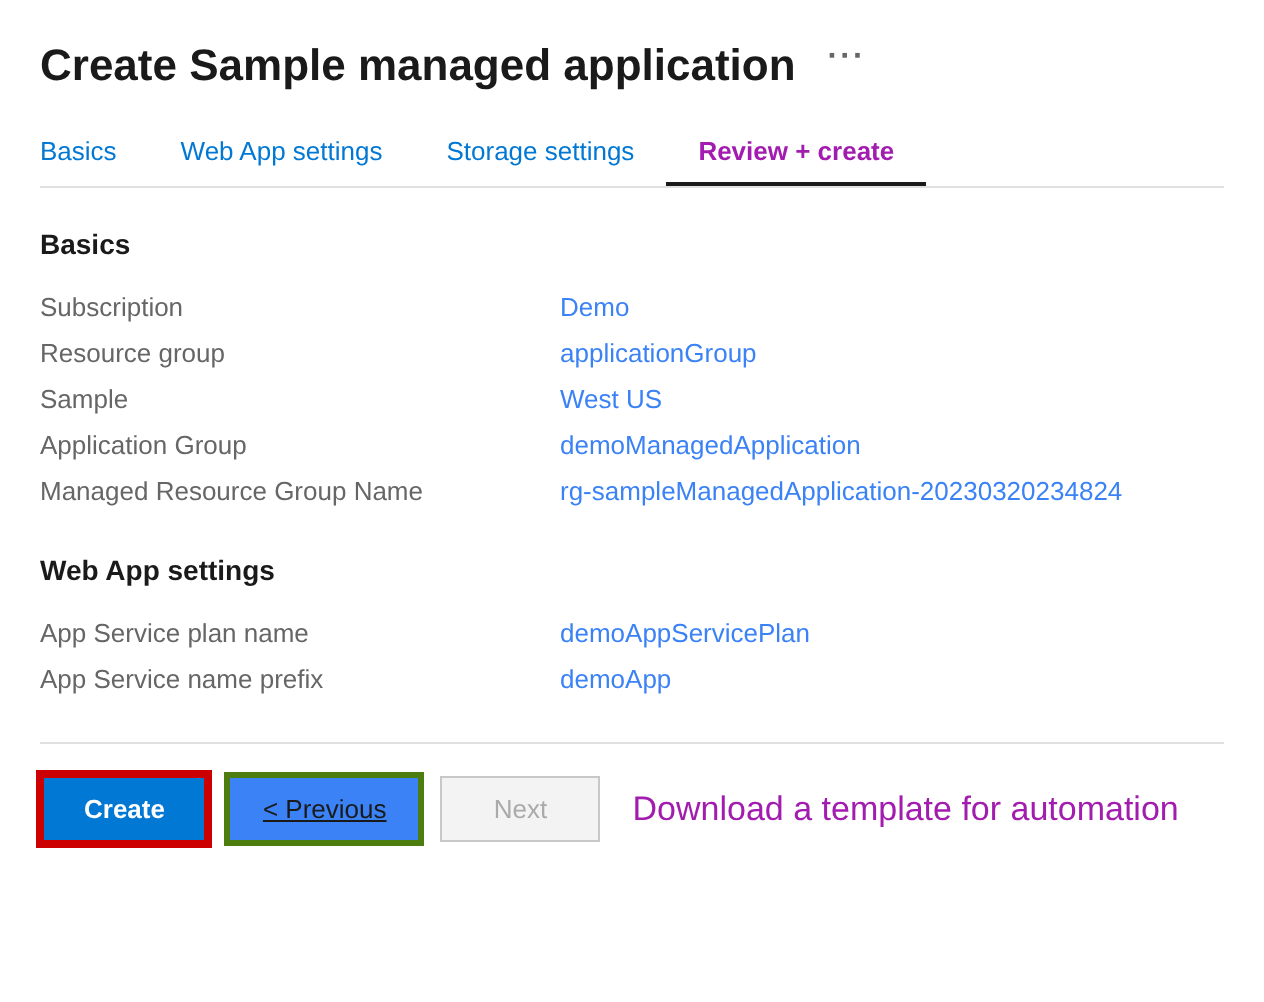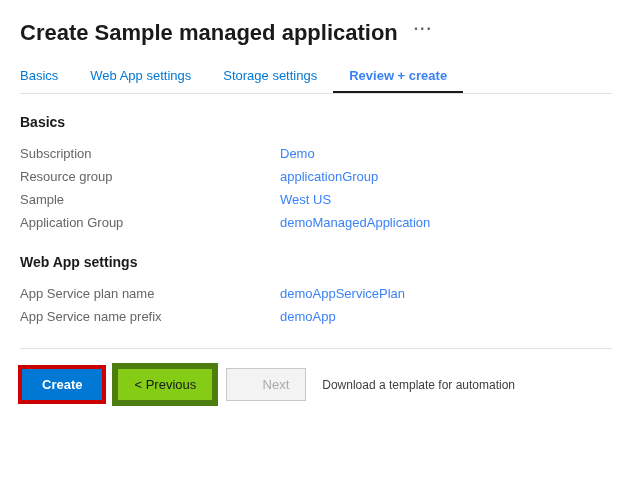--- a/index.html
+++ b/index.html
@@ -41,21 +41,21 @@
       font-size: 13px;
       cursor: pointer;
       color: #0078d4;
       border-bottom: 2px solid transparent;
       white-space: nowrap;
     }
     .tab:first-child {
       padding-left: 0;
     }
     .tab.active {
-      color: #3b82f6;
+      color: #a21caf;
       font-weight: 600;
       border-bottom: 2px solid #1a1a1a;
     }
     
     .section-title {
       font-size: 14px;
       font-weight: 700;
       color: #1a1a1a;
       margin-bottom: 12px;
       margin-top: 4px;
@@ -98,42 +98,42 @@
       border: 2px solid #cc0000;
       padding: 8px 20px;
       font-size: 13px;
       font-weight: 600;
       cursor: pointer;
       min-width: 80px;
       outline: 2px solid #cc0000;
       outline-offset: 0px;
     }
     .btn-secondary {
-      background: #84cc16;
+      background: #3b82f6;
       color: #1a1a1a;
-      border: 6px solid #4d7c0f;
+      border: 3px solid #4d7c0f;
       padding: 8px 16px;
       font-size: 13px;
       cursor: pointer;
       min-width: 80px;
+      text-decoration: underline;
     }
     .btn-disabled {
       background: #f3f3f3;
       color: #aaa;
       border: 1px solid #c8c8c8;
       padding: 8px 16px;
       font-size: 13px;
       cursor: not-allowed;
       min-width: 80px;
-      text-align: right;
     }
     .footer-link {
-      color: #404040;
+      color: #a21caf;
       text-decoration: none;
-      font-size: 12px;
+      font-size: 17px;
       margin-left: 8px;
       cursor: pointer;
     }
     .web-app-section {
       margin-top: 8px;
     }
   </style>
 </head>
 <body>
 
@@ -164,20 +164,24 @@
           <td>applicationGroup</td>
         </tr>
         <tr>
           <td>Sample</td>
           <td>West US</td>
         </tr>
         <tr>
           <td>Application Group</td>
           <td class="link-value">demoManagedApplication</td>
         </tr>
+        <tr>
+          <td>Managed Resource Group Name</td>
+          <td class="link-value">rg-sampleManagedApplication-20230320234824</td>
+        </tr>
       </tbody>
     </table>
   </div>
 
   <div class="section web-app-section">
     <div class="section-title">Web App settings</div>
     <table class="review-table">
       <tbody>
         <tr>
           <td>App Service plan name</td>

